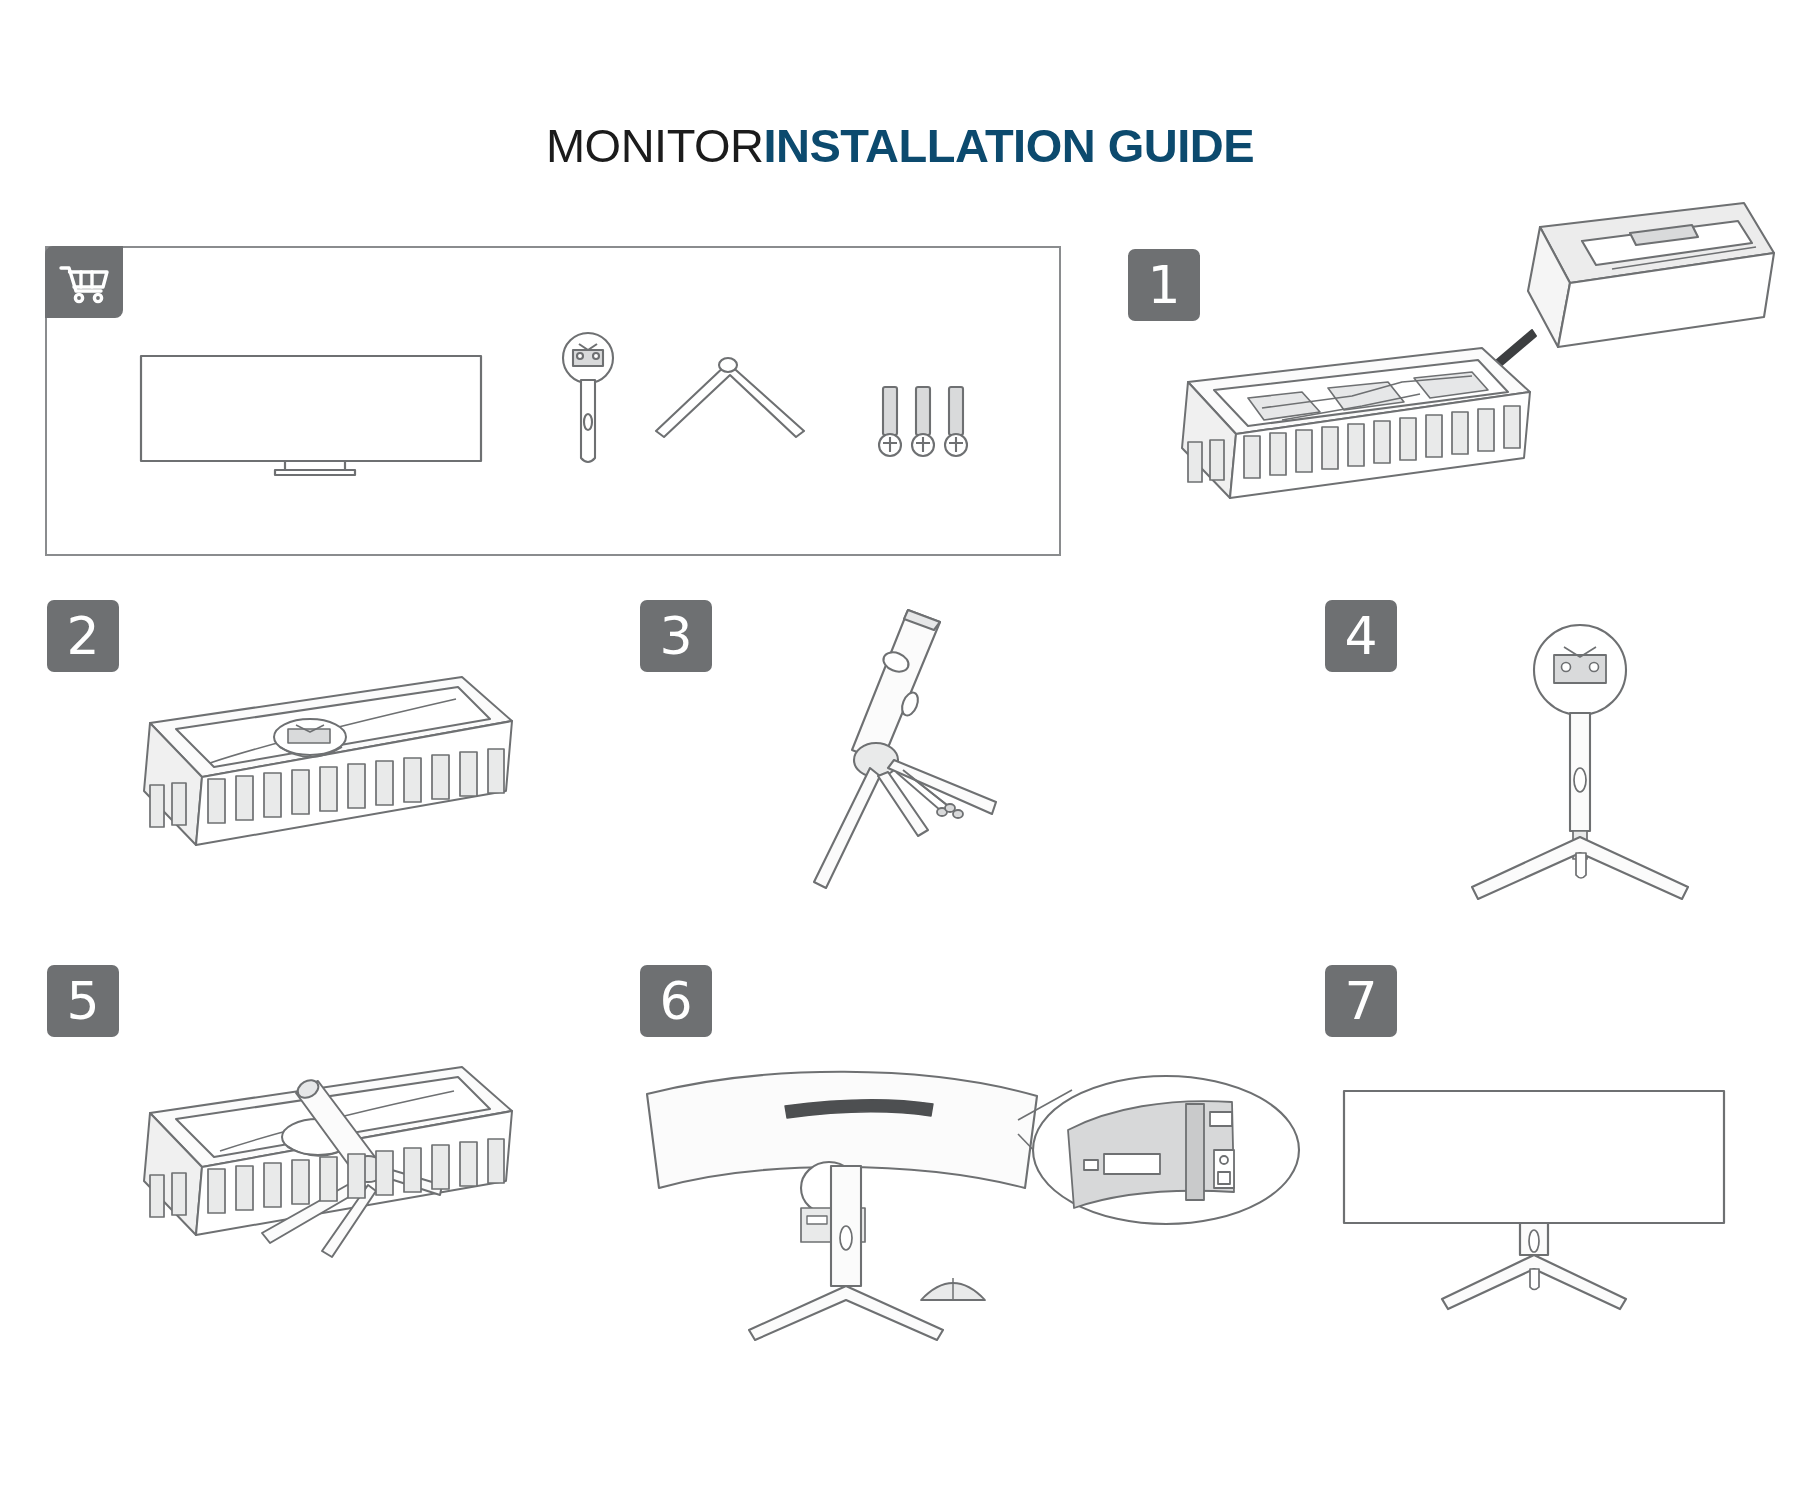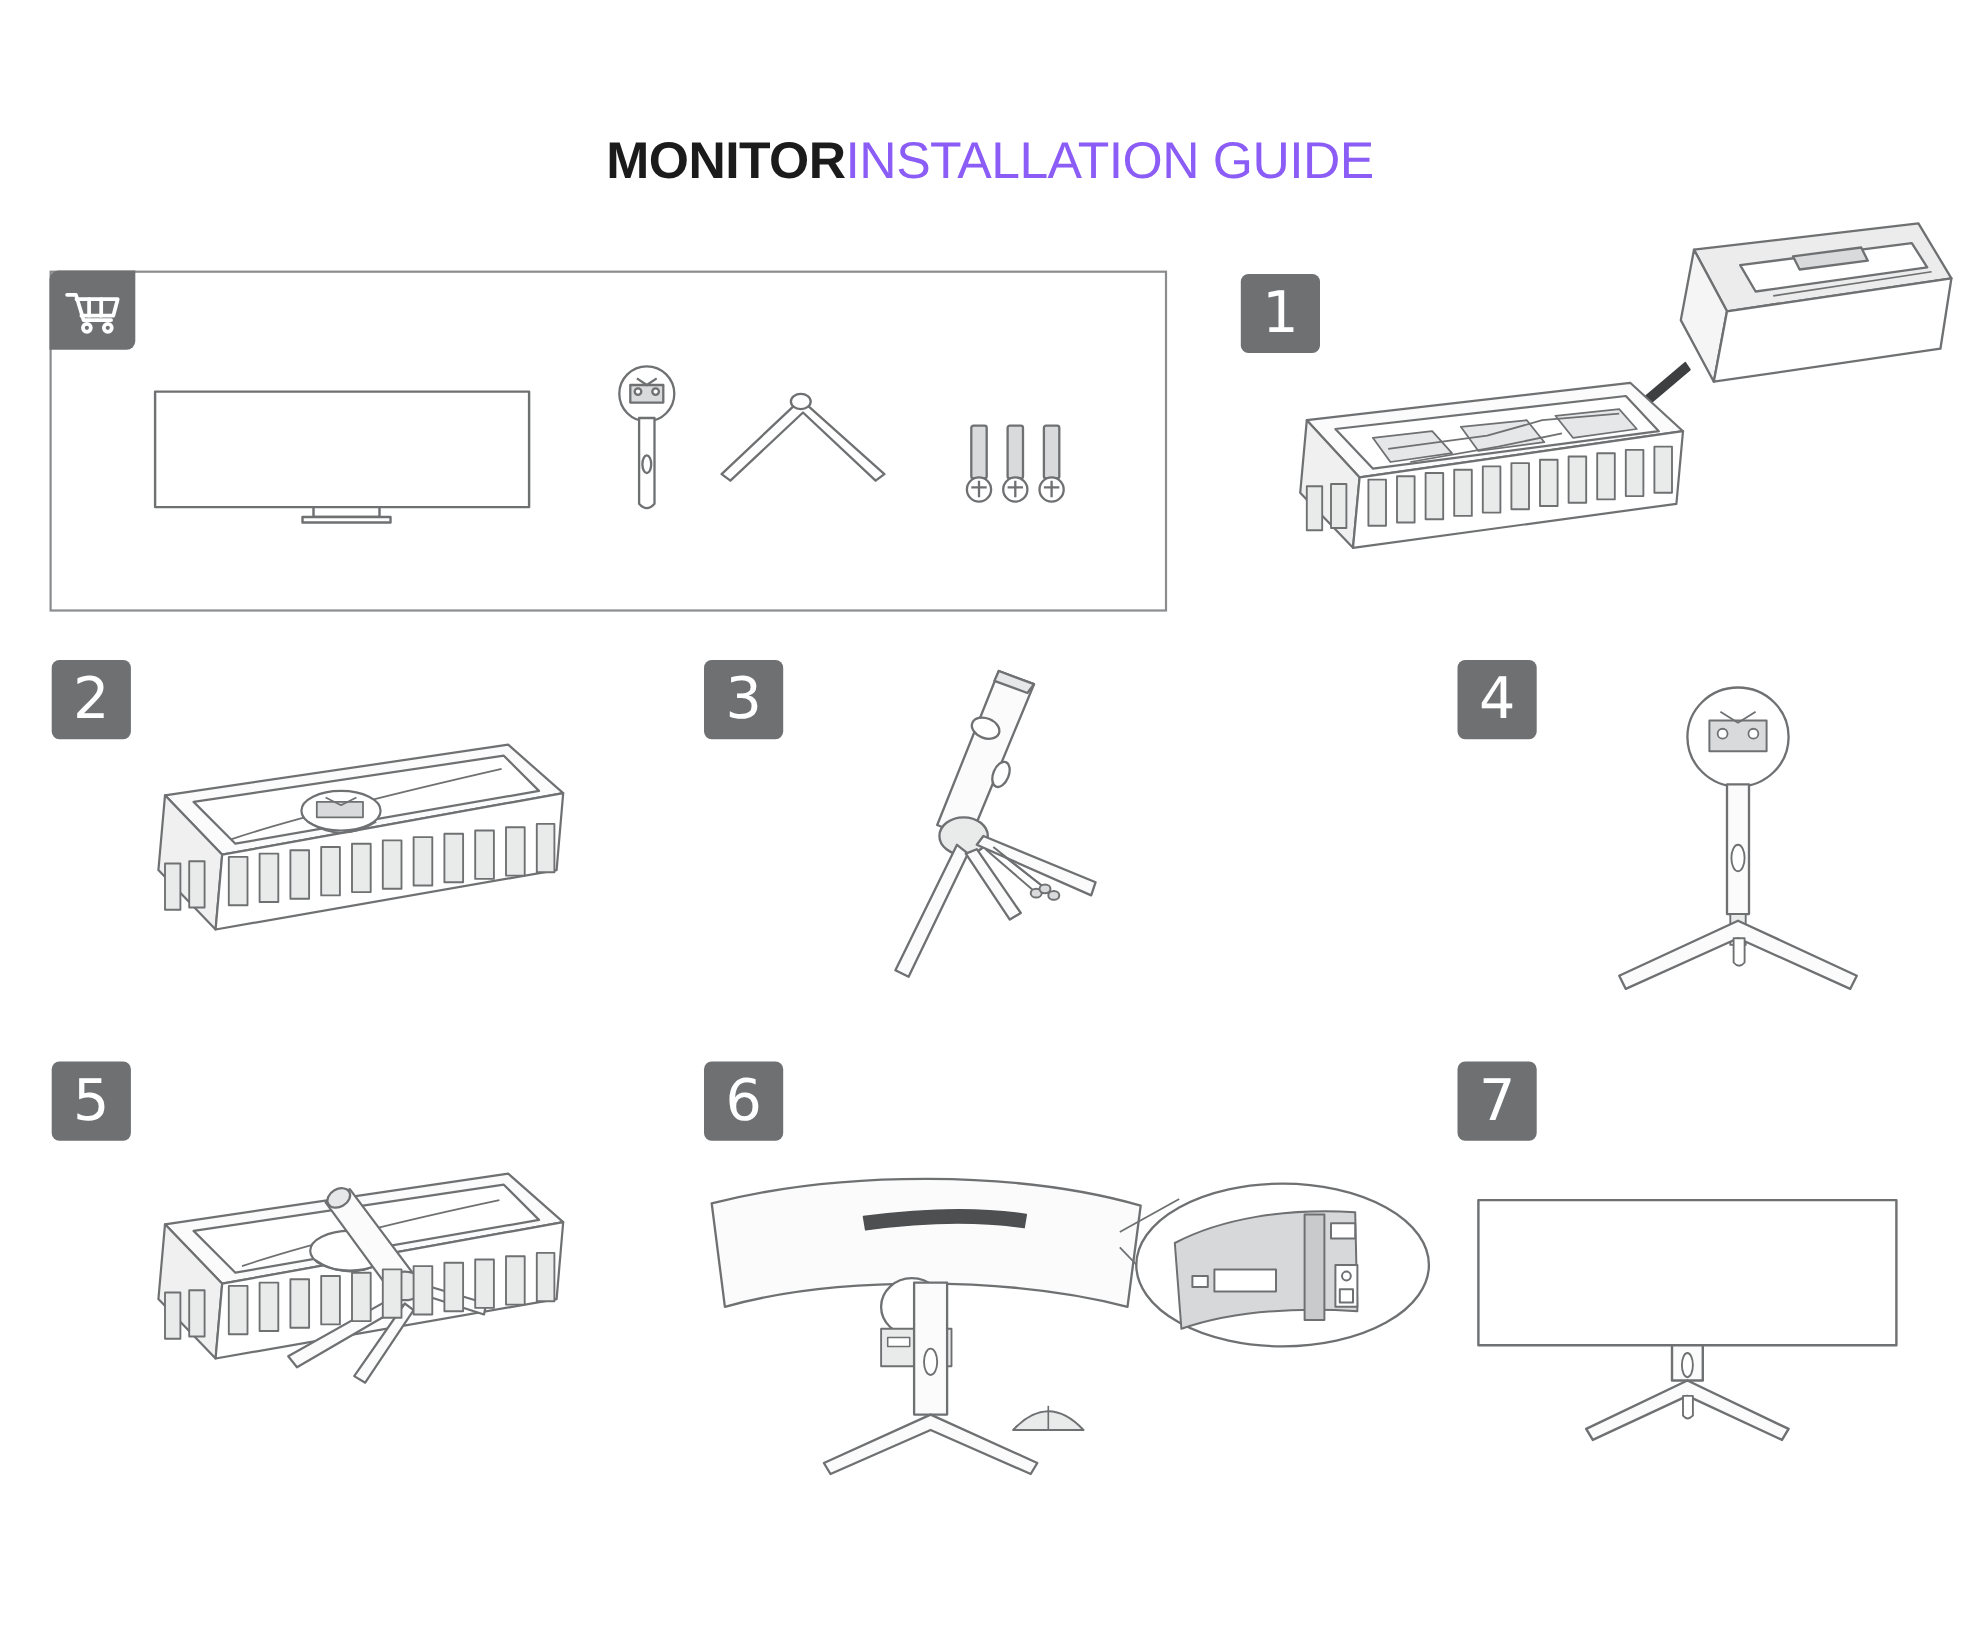--- a/index.html
+++ b/index.html
@@ -25,26 +25,26 @@
     position: absolute;
     top: 118px;
     left: 0;
     width: 1800px;
     text-align: center;
     font-size: 47px;
     letter-spacing: -0.5px;
     white-space: nowrap;
   }
   .title .t-bold {
+    font-weight: normal;
+    color: #1b1b1b;
+  }
+  .title .t-light {
     font-weight: bold;
-    color: #1b1b1b;
-  }
-  .title .t-light {
-    font-weight: normal;
-    color: #8b5cf6;
+    color: #0c4a6e;
   }
 
   
   .step-badge {
     position: absolute;
     width: 72px;
     height: 72px;
     background: #6e7072;
     border-radius: 7px;
     color: #ffffff;

